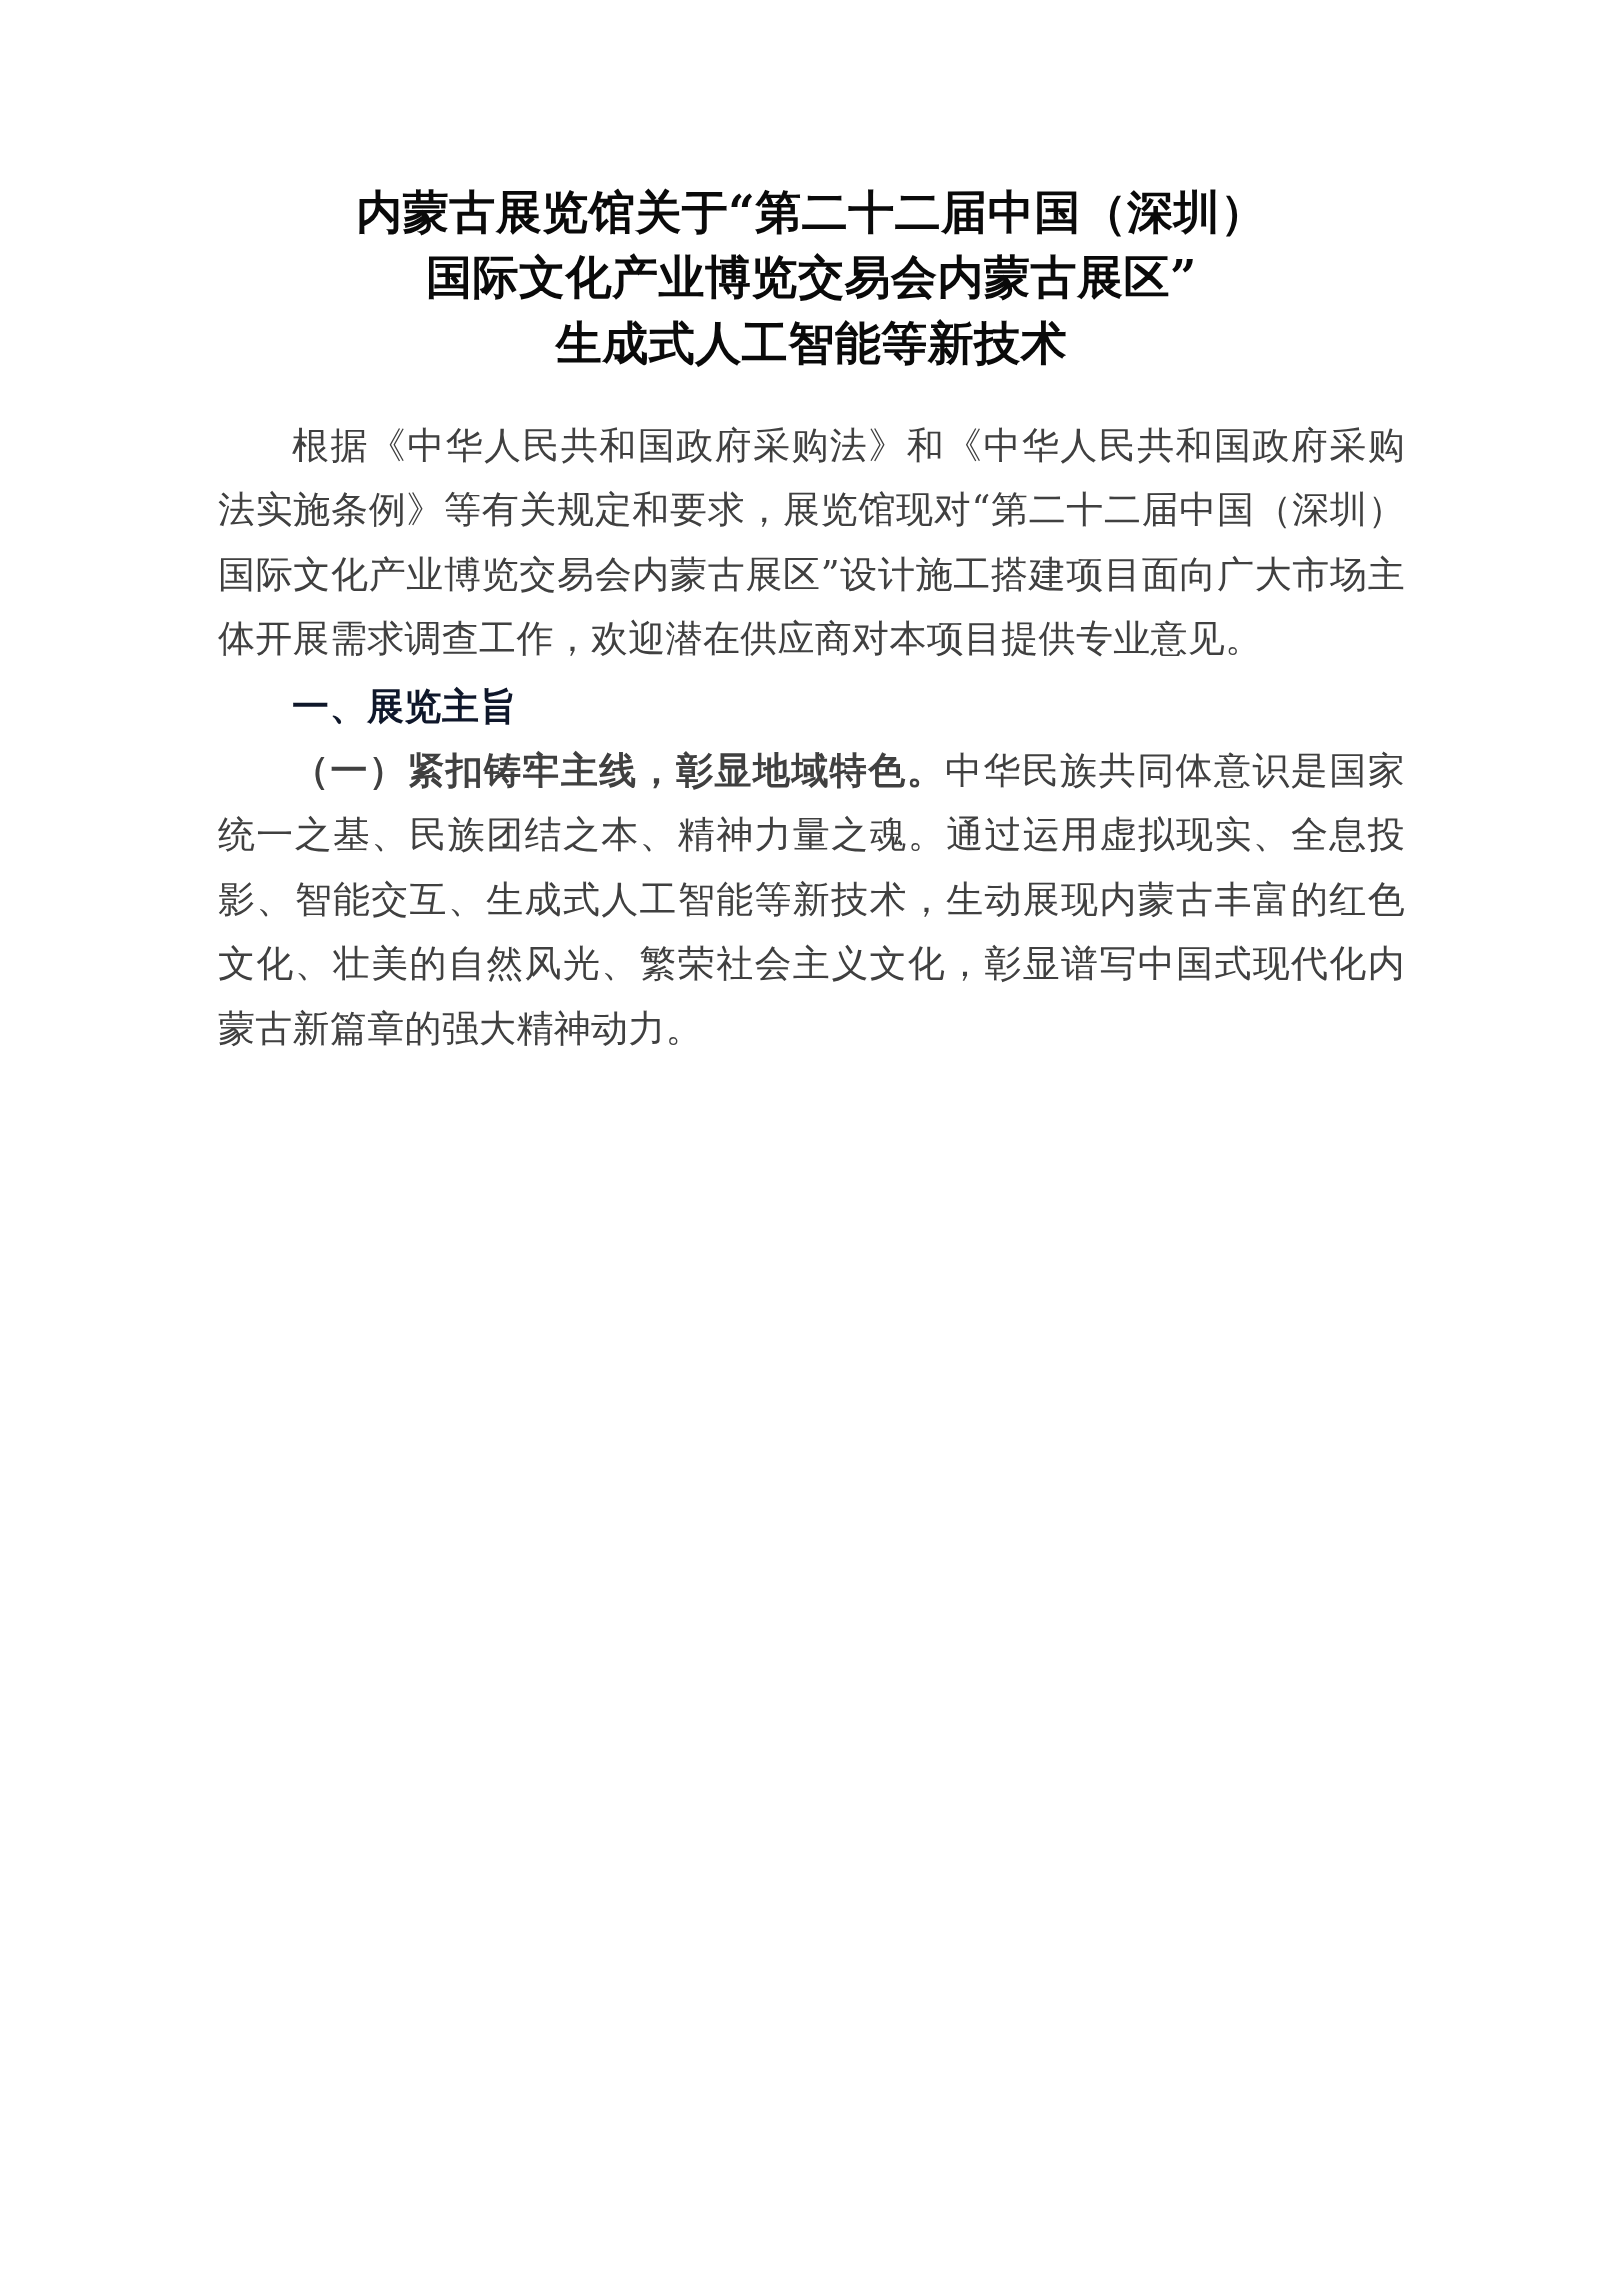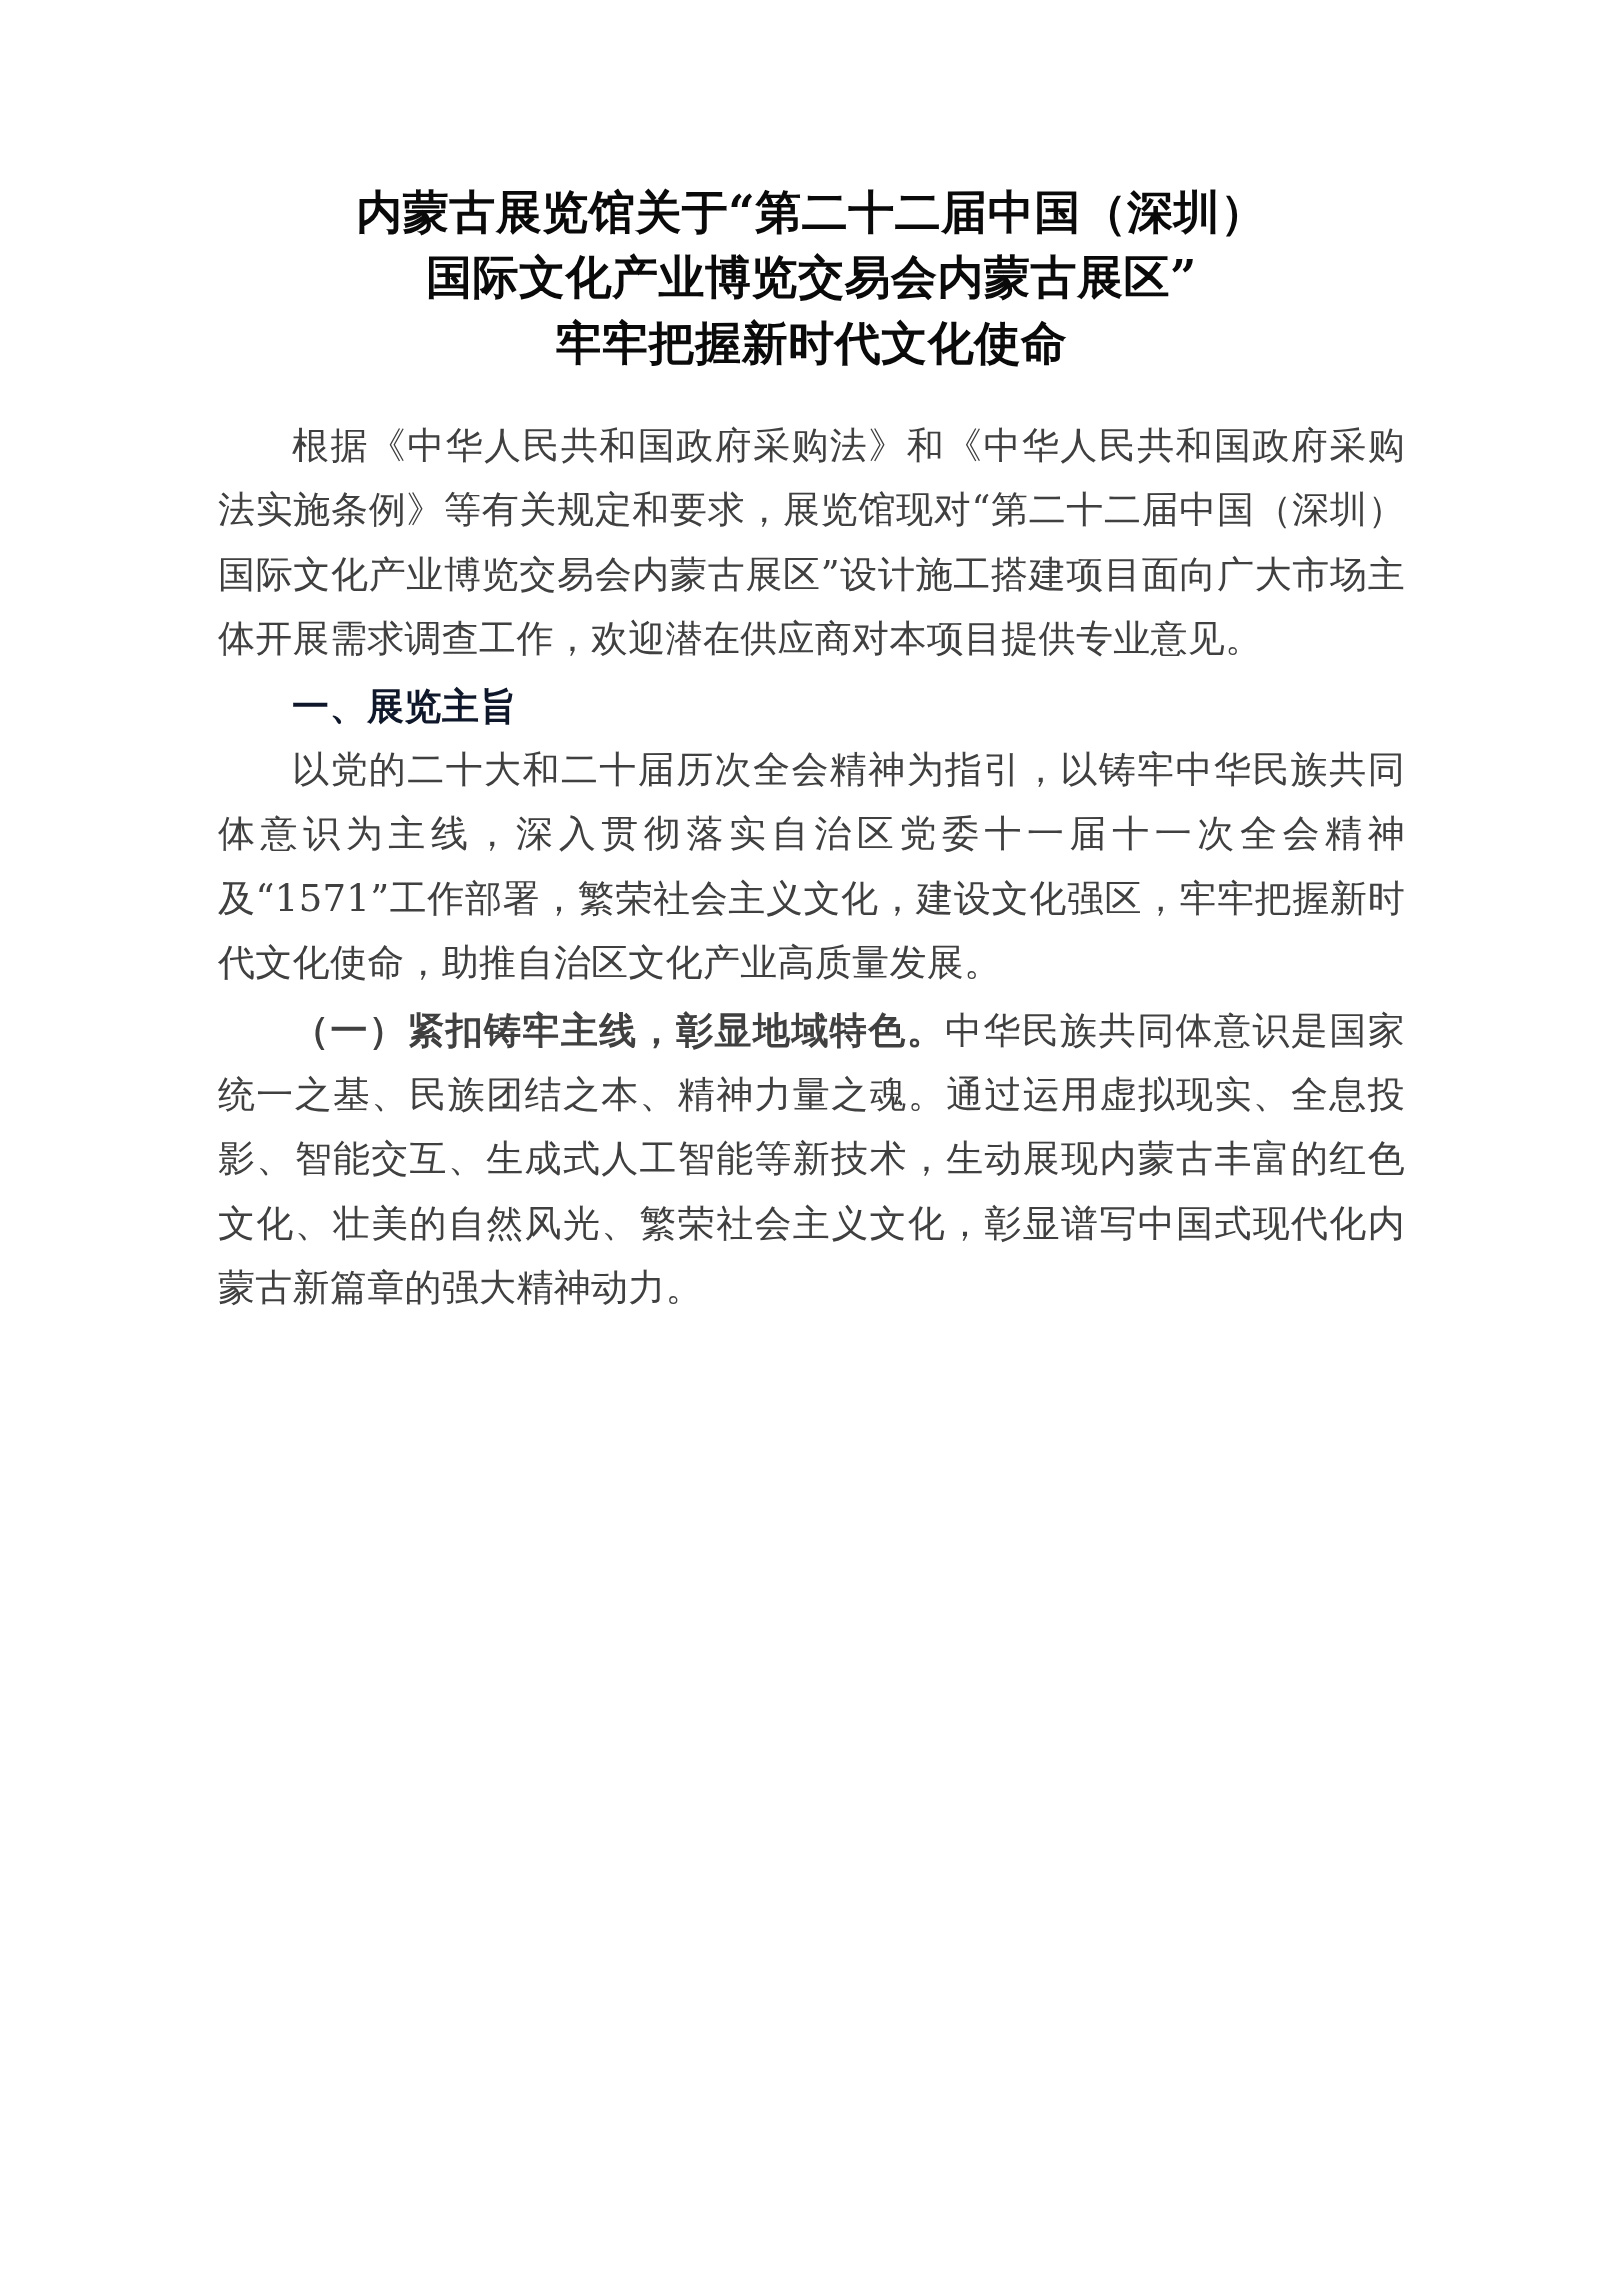--- a/index.html
+++ b/index.html
@@ -62,28 +62,27 @@
   }
 </style>
 </head>
 <body>
 
 <div class="page">
 
   <h1 class="doc-title">
     <span class="tline">内蒙古展览馆关于“第二十二届中国（深圳）</span>
     <span class="tline">国际文化产业博览交易会内蒙古展区”</span>
-    <span class="tline">牢牢把握新时代文化使命</span>
+    <span class="tline">生成式人工智能等新技术</span>
   </h1>
 
   <p class="body-p">根据《中华人民共和国政府采购法》和《中华人民共和国政府采购法实施条例》等有关规定和要求，展览馆现对“第二十二届中国（深圳）国际文化产业博览交易会内蒙古展区”设计施工搭建项目面向广大市场主体开展需求调查工作，欢迎潜在供应商对本项目提供专业意见。</p>
 
   <p class="section-h">一、展览主旨</p>
 
-  <p class="body-p">以党的二十大和二十届历次全会精神为指引，以铸牢中华民族共同体意识为主线，深入贯彻落实自治区党委十一届十一次全会精神及“1571”工作部署，繁荣社会主义文化，建设文化强区，牢牢把握新时代文化使命，助推自治区文化产业高质量发展。</p>
 
   <p class="body-p">
     <span class="lead">（一）紧扣铸牢主线，彰显地域特色。</span><span>中华民族共同体意识是国家统一之基、民族团结之本、精神力量之魂。通过运用虚拟现实、全息投影、智能交互、生成式人工智能等新技术，生动展现内蒙古丰富的红色文化、壮美的自然风光、繁荣社会主义文化，彰显谱写中国式现代化内蒙古新篇章的强大精神动力。</span>
   </p>
 
 
 </div>
 
 
 </body></html>

